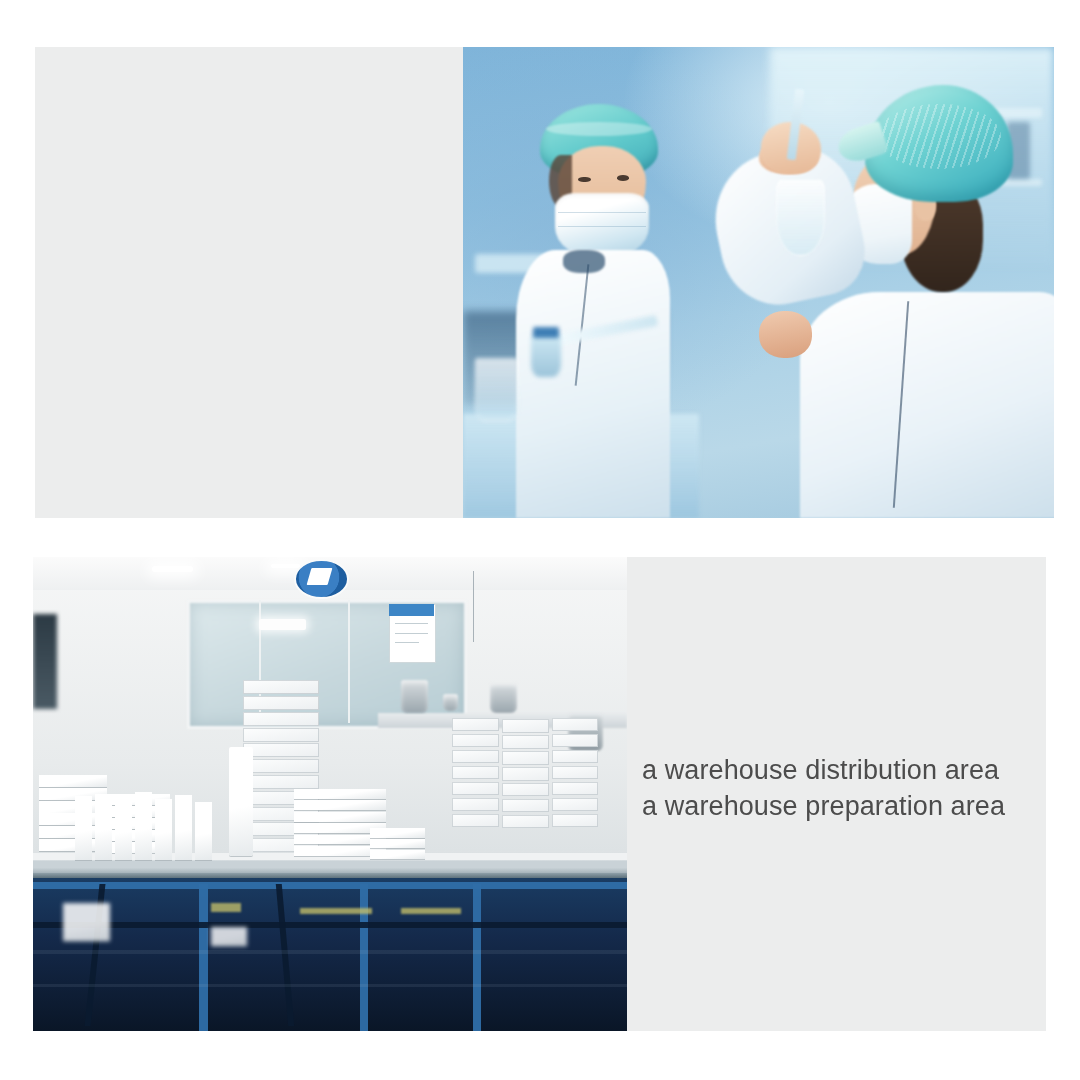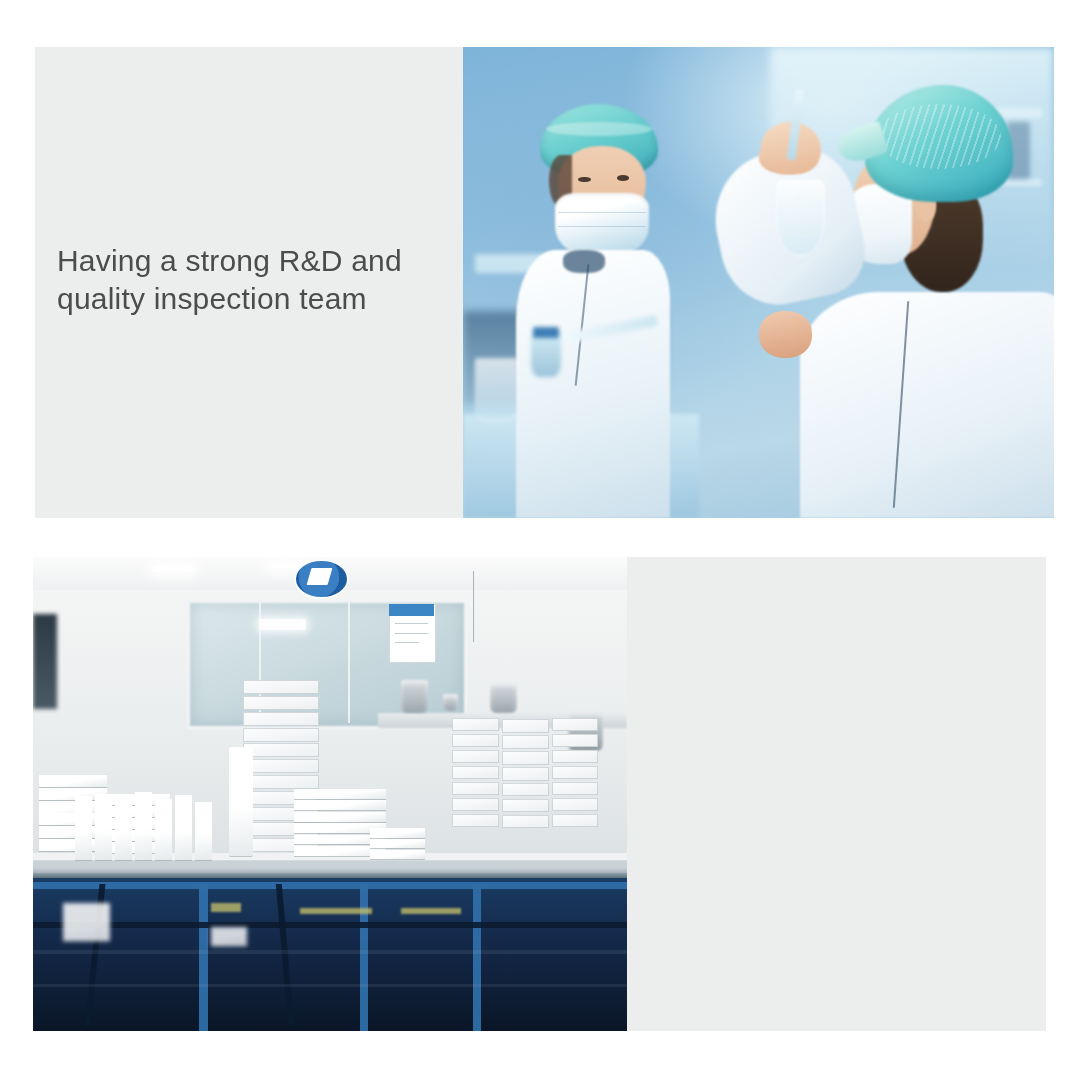--- a/index.html
+++ b/index.html
@@ -203,22 +203,20 @@
 
   .blurL{filter:blur(1.2px);} .blurM{filter:blur(2.2px);} .blurH{filter:blur(4px);}
 </style>
 </head>
 <body>
 
 <div class="stage">
 
   <div class="panel" id="top-caption-panel"></div>
 
-  <div id="top-caption">Having a strong R&amp;D and
-quality inspection team</div>
 
   <div class="photo" id="top-photo">
     <div class="tp-bg"></div>
     <div class="tp-wallR blurH"></div>
 
     <div class="tp-shelf blurM" style="left:72%;top:13%;width:26%;height:2%;"></div>
     <div class="tp-shelf blurM" style="left:74%;top:28%;width:24%;height:1.6%;"></div>
     <div class="tp-eq" style="left:86%;top:15%;width:5%;height:13%;"></div>
     <div class="tp-eq" style="left:92%;top:16%;width:4%;height:12%;"></div>
     <div class="tp-eq" style="left:78%;top:59%;width:9%;height:11%;background:rgba(150,40,50,.35);"></div>
@@ -422,14 +420,16 @@
     <div class="bp-tile" style="left:0;top:83%;width:100%;height:.8%;"></div>
     <div class="bp-tile" style="left:0;top:90%;width:100%;height:.8%;"></div>
     <div class="bp-ylw" style="left:30%;top:73%;width:5%;height:2%;"></div>
     <div class="bp-ylw" style="left:45%;top:74%;width:12%;height:1.4%;"></div>
     <div class="bp-ylw" style="left:62%;top:74%;width:10%;height:1.4%;"></div>
     <div class="bx blurM" style="left:5%;top:73%;width:8%;height:8%;opacity:.85;"></div>
     <div class="bx blurM" style="left:30%;top:78%;width:6%;height:4%;opacity:.8;"></div>
   </div>
 
   <div class="panel" id="bottom-caption-panel"></div>
+  <div id="bottom-caption">a warehouse distribution area
+a warehouse preparation area</div>
 
 </div>
 
 </body></html>

